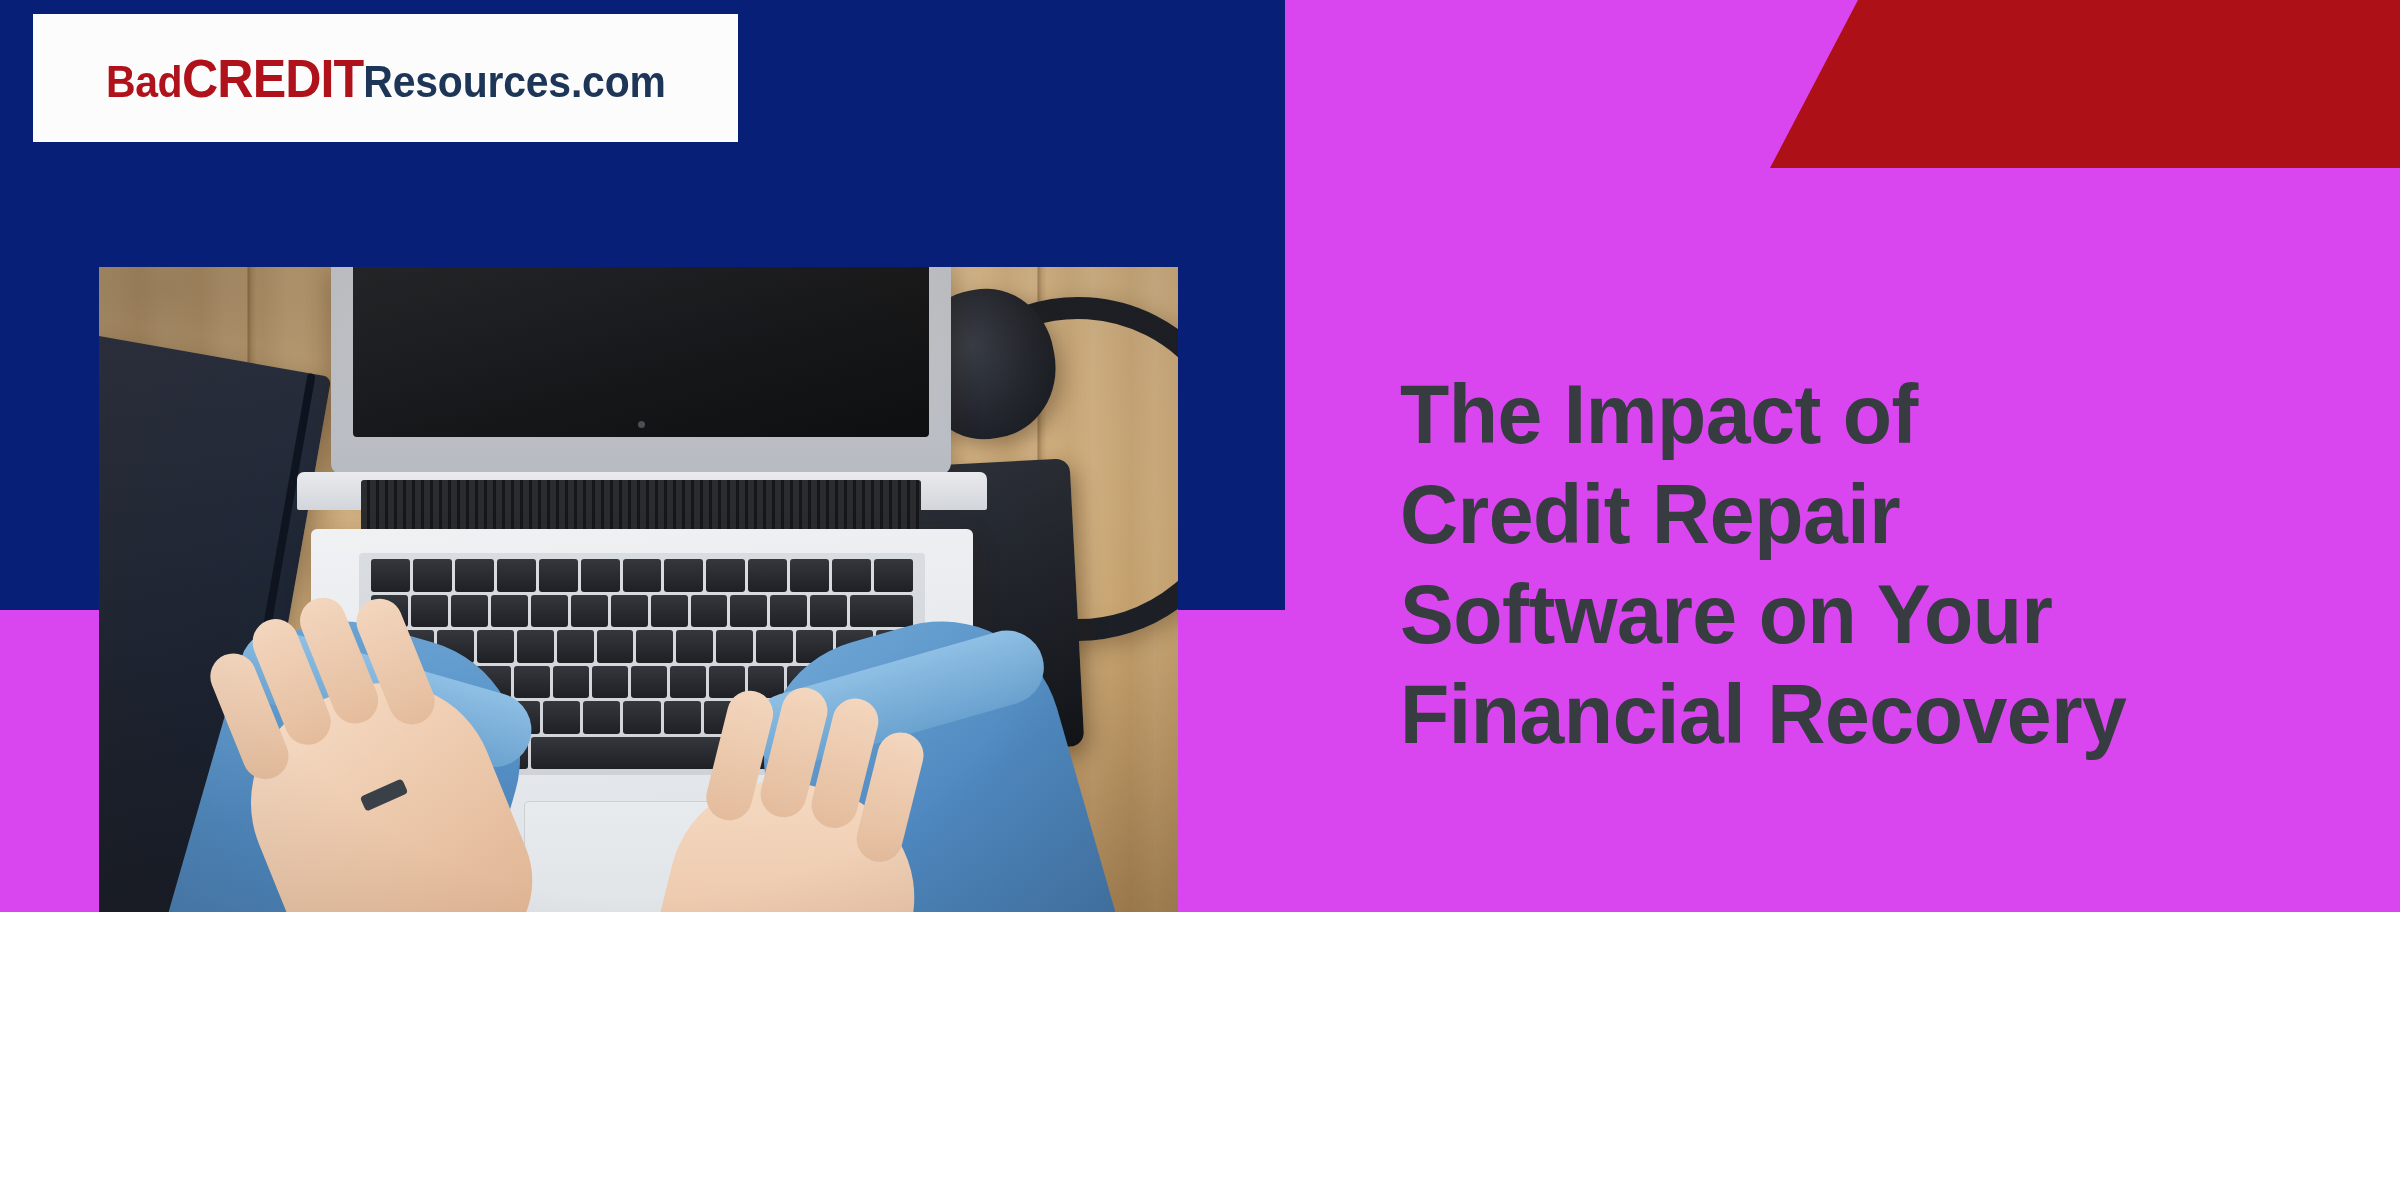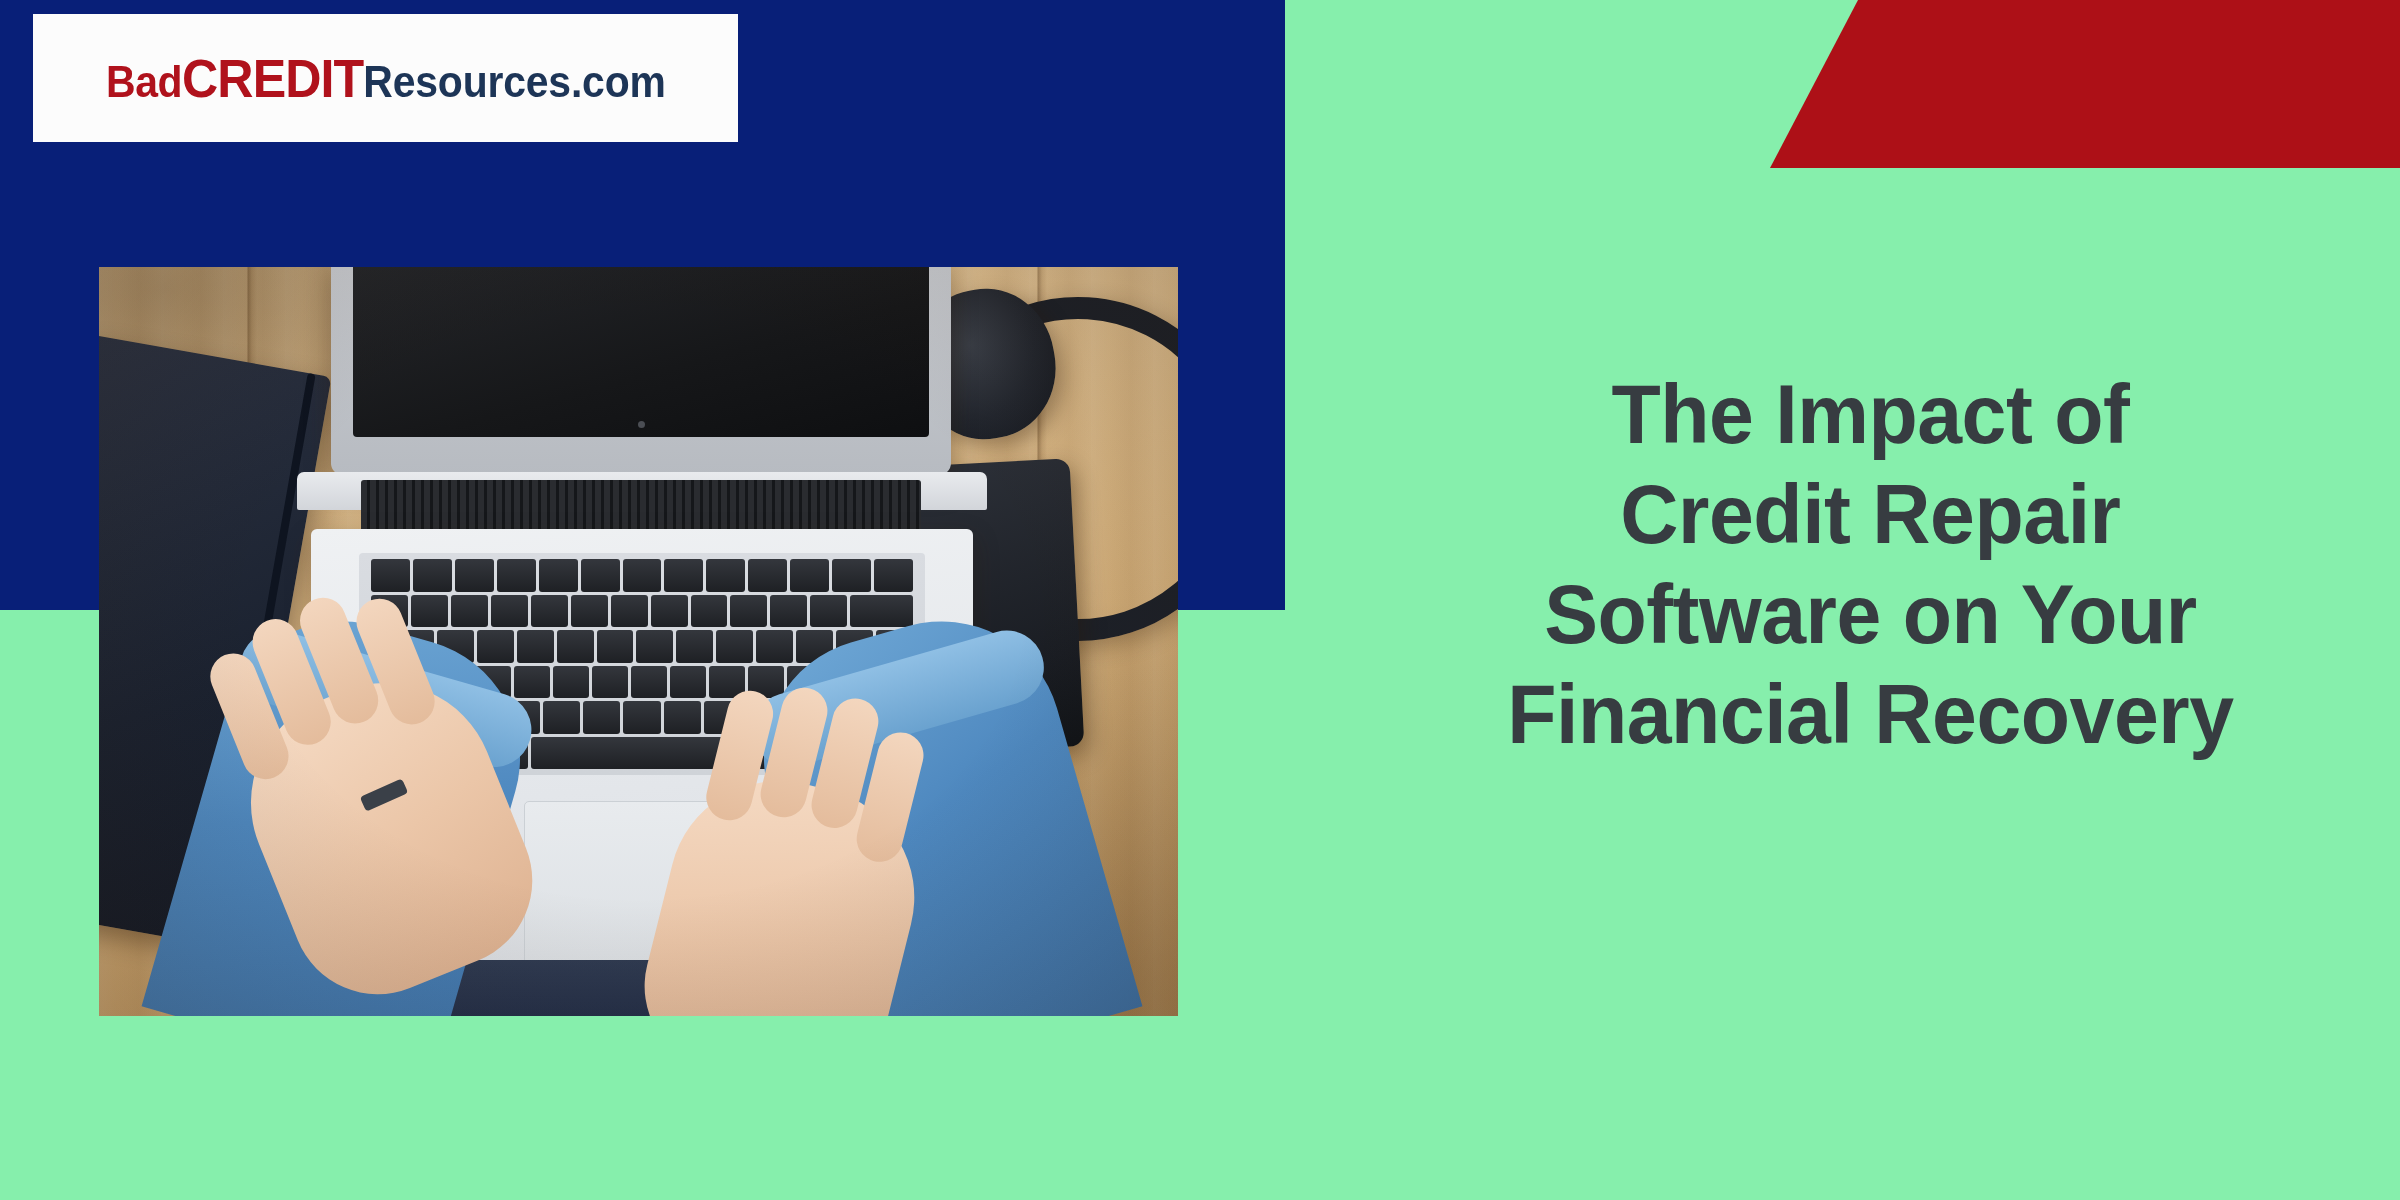--- a/index.html
+++ b/index.html
@@ -8,24 +8,23 @@
     background: #ffffff;
   }
   body {
     font-family: "Liberation Sans", sans-serif;
     -webkit-font-smoothing: antialiased;
   }
 
   #canvas {
     position: relative;
     width: 2400px;
-    height: 1200px;
-    background: #86efac;
+    height: 912px;
+    background: #d946ef;
     overflow: hidden;
-    text-align: center;
   }
 
   
   .navy-panel {
     position: absolute;
     left: 0;
     top: 0;
     width: 1285px;
     height: 610px;
     background: #081F78;

